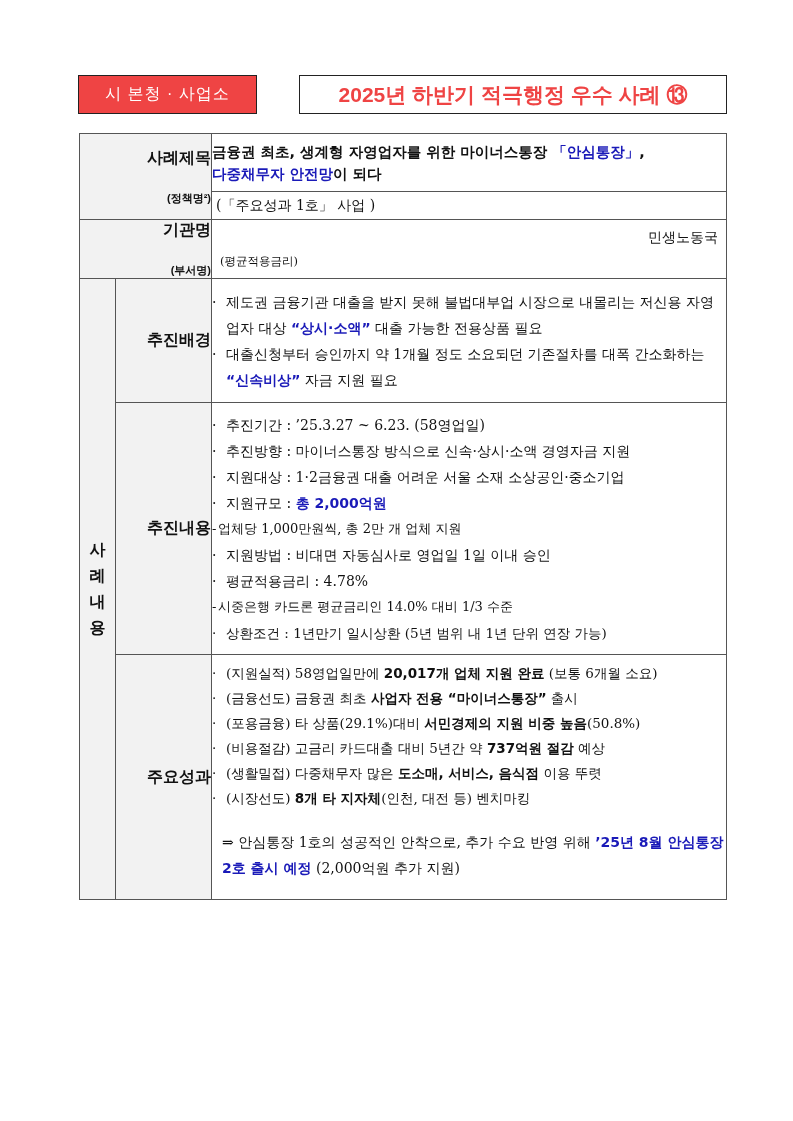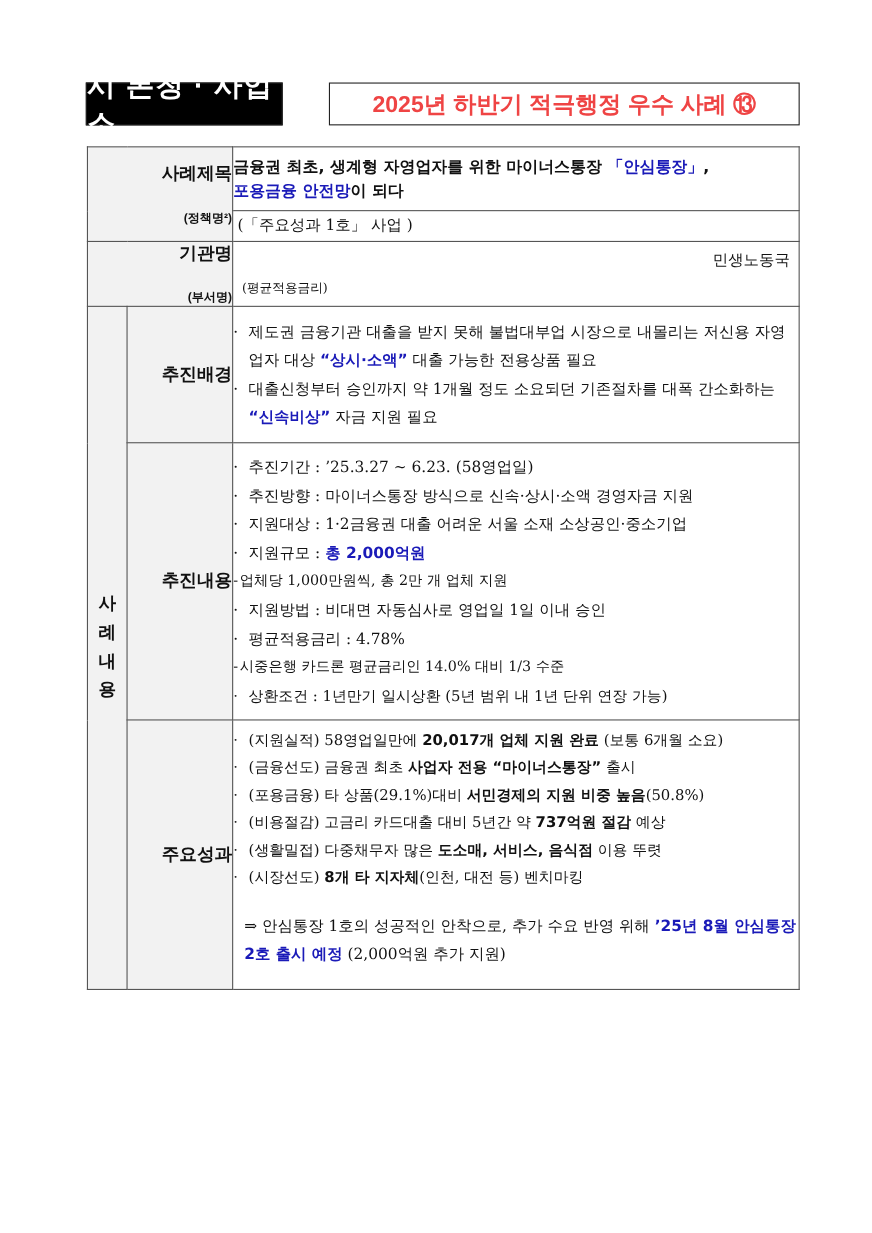--- a/index.html
+++ b/index.html
@@ -1,17 +1,17 @@
 <!DOCTYPE html>
 <html><head>
 <meta charset="utf-8">
 <style>
   html, body { margin:0; padding:0; background:#ffffff; }
   body { width:793px; height:1121px; position:relative; font-family:"DejaVu Sans", sans-serif; color:#111; }
-  .badge { position:absolute; left:78px; top:75px; width:179px; height:39px; background:#000000; border:1px solid #222; color:#fff; font-family:"Liberation Sans", sans-serif; font-weight:bold; font-size:26px; display:flex; align-items:center; justify-content:center; letter-spacing:1px; box-sizing:border-box; }
+  .badge { position:absolute; left:78px; top:75px; width:179px; height:39px; background:#ef4444; border:1px solid #222; color:#fff; font-family:"Liberation Sans", sans-serif; font-weight:normal; font-size:16px; display:flex; align-items:center; justify-content:center; letter-spacing:1px; box-sizing:border-box; }
   .title-box { position:absolute; left:299px; top:75px; width:428px; height:39px; border:1.5px solid #222; box-sizing:border-box; display:flex; align-items:center; justify-content:center; font-family:"Liberation Sans", sans-serif; font-weight:bold; font-size:21px; color:#ef4444; }
   table.main { position:absolute; left:79px; top:133px; width:648px; border-collapse:collapse; border:1.5px solid #222; }
   table.main td { border:1px solid #555; vertical-align:middle; padding:0; }
   td.label { background:#f2f2f2; text-align:right; font-family:"Liberation Sans", sans-serif; font-weight:bold; font-size:16px; }
   td.label .sub { display:block; font-size:11px; margin-top:22px; }
   td.vert { background:#f2f2f2; text-align:center; font-family:"Liberation Sans", sans-serif; font-weight:bold; font-size:16px; line-height:26px; width:35px; }
   td.content { font-family:"DejaVu Serif", serif; font-size:14px; padding:4px 6px 4px 6px; line-height:23px; }
   .title-line { font-family:"DejaVu Sans", sans-serif; font-weight:bold; font-size:14.5px; line-height:22px; padding:6px 8px; }
   .blue { color:#1a1ab8; }
   .b { font-family:"DejaVu Sans", sans-serif; font-weight:bold; }
@@ -35,21 +35,21 @@
   </colgroup>
 
   <tbody>
       <tr style="height:58px">
     <td class="label" colspan="2" rowspan="2">
       <span>사례제목</span>
       <span class="sub">(정책명²)</span>
     </td>
     <td class="title-line">
       <span>금융권 최초, 생계형 자영업자를 위한 마이너스통장 </span><span class="blue">「안심통장」</span><span>,</span><br>
-      <span class="blue">포용금융 안전망</span><span>이 되다</span>
+      <span class="blue">다중채무자 안전망</span><span>이 되다</span>
     </td>
   </tr>
   <tr style="height:25px">
     <td class="content small" style="font-family:'DejaVu Serif',serif;padding:2px 4px;">(「주요성과 1호」 사업 )</td>
   </tr>
 
   <tr style="height:54px">
     <td class="label" colspan="2">
       <span>기관명</span>
       <span class="sub">(부서명)</span>

